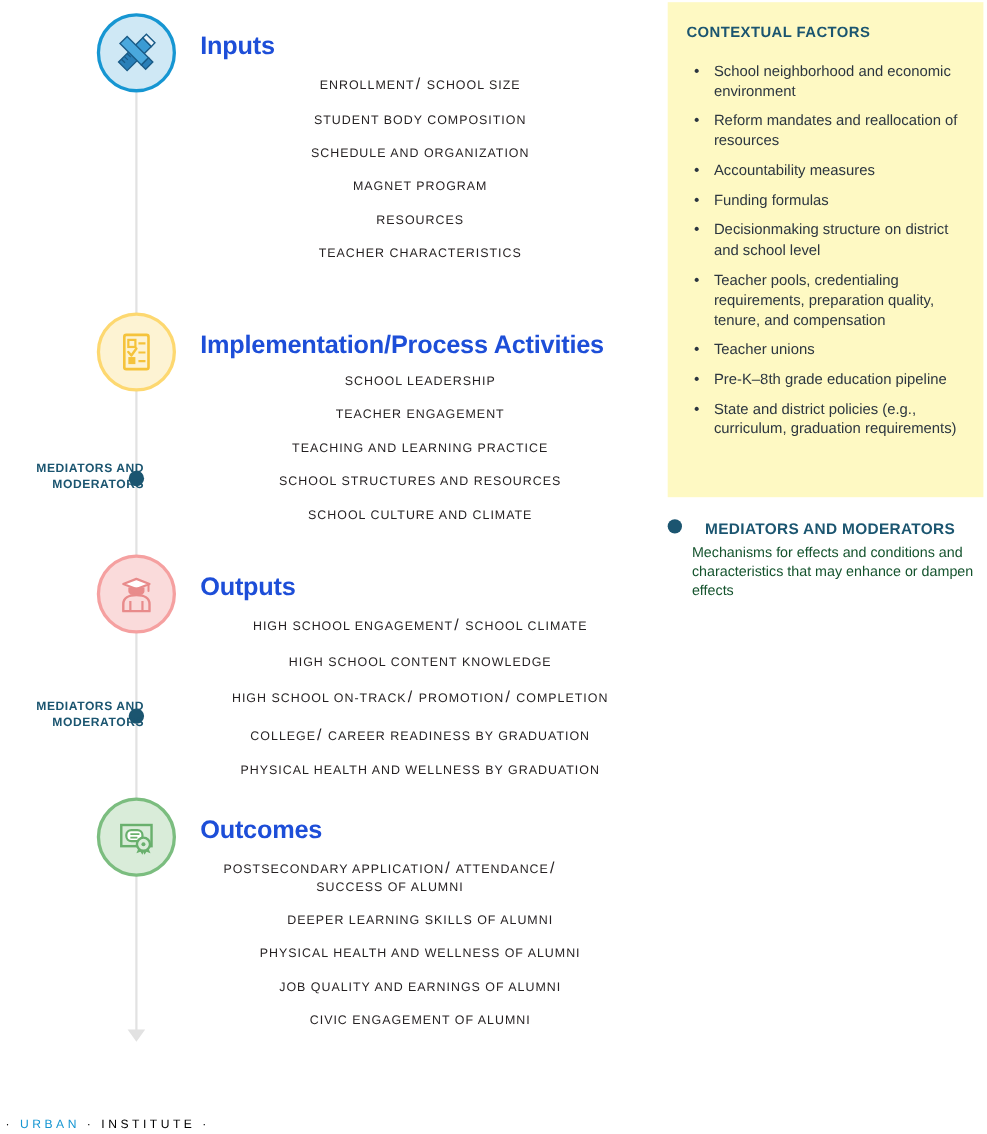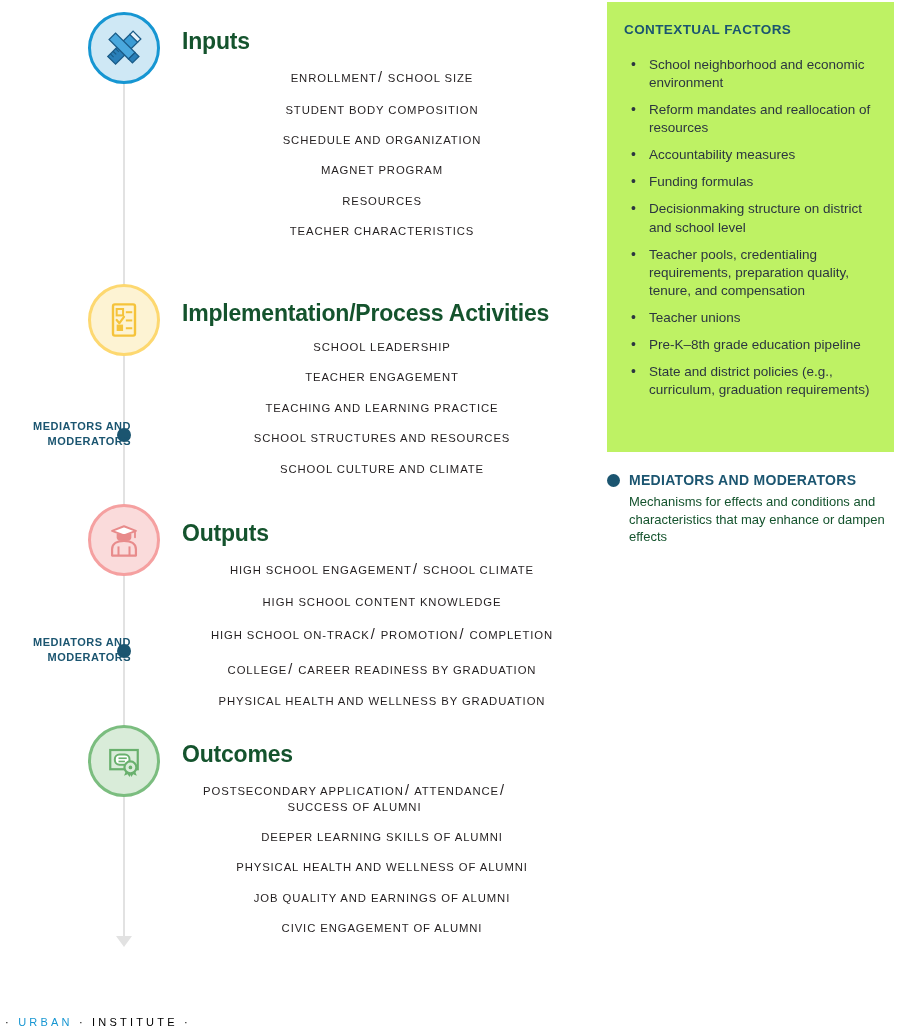--- a/index.html
+++ b/index.html
@@ -29,21 +29,21 @@
   .badge{
     position:absolute; left:0; top:0;
     width:72px; height:72px; border-radius:50%;
     border:3px solid #000;
     display:flex; align-items:center; justify-content:center;
   }
   .badge svg{ width:44px; height:44px; display:block; }
 
   .stage-head{
     position:absolute; left:94px; top:16px;
-    font-size:23px; font-weight:bold; color:#14532d;
+    font-size:23px; font-weight:bold; color:#1d4ed8;
     letter-spacing:-0.2px; white-space:nowrap;
   }
   .stage-list{ position:absolute; left:94px; top:56px; width:400px;text-align:center; }
   .stage-list li{
     list-style:none;
     font-size:11.3px; letter-spacing:0.9px;
     color:#231f20; text-transform:uppercase;
     margin-bottom:16px; line-height:1.28;
   }
   .stage-list li .slash{ font-size:14.5px; font-weight:300; padding:0 1px; }
@@ -56,39 +56,39 @@
   }
   .med-label{
     position:absolute; right:0; top:-9px; width:110px;
     text-align:right; font-size:11px; font-weight:bold;
     color:#1b5570; letter-spacing:0.5px; line-height:1.35;
   }
 
   
   .ctx-box{
     position:absolute; left:607px; top:2px; width:287px; height:450px;
-    background:#bef264;
+    background:#fef9c3;
   }
   .ctx-title{
     position:absolute; left:17px; top:20px;
     font-size:13.5px; font-weight:bold; color:#1b5570; letter-spacing:0.4px;
   }
   .ctx-list{ position:absolute; left:17px; top:54px; width:256px; }
   .ctx-list li{
     list-style:none; position:relative;
     padding-left:25px; margin-bottom:9px;
     font-size:13.5px; line-height:1.34; color:#2c3640;
   }
   .ctx-list li::before{
     content:"•"; position:absolute; left:7px; top:-1px;
     color:#2c3640; font-size:14px;
   }
 
   .legend{ position:absolute; left:607px; top:472px; width:290px; }
-  .legend-head{ display:flex; align-items:center; gap:9px; }
+  .legend-head{ display:flex; align-items:flex-start; gap:21px; }
   .legend-dot{
     width:13px; height:13px; border-radius:50%; background:#1b5570;
     flex:0 0 auto;
   }
   .legend-title{
     font-size:14px; font-weight:bold; color:#1b5570; letter-spacing:0.3px;
   }
   .legend-body{
     margin-top:5px; margin-left:22px; width:260px;
     font-size:13px; line-height:1.35; color:#14532d;

